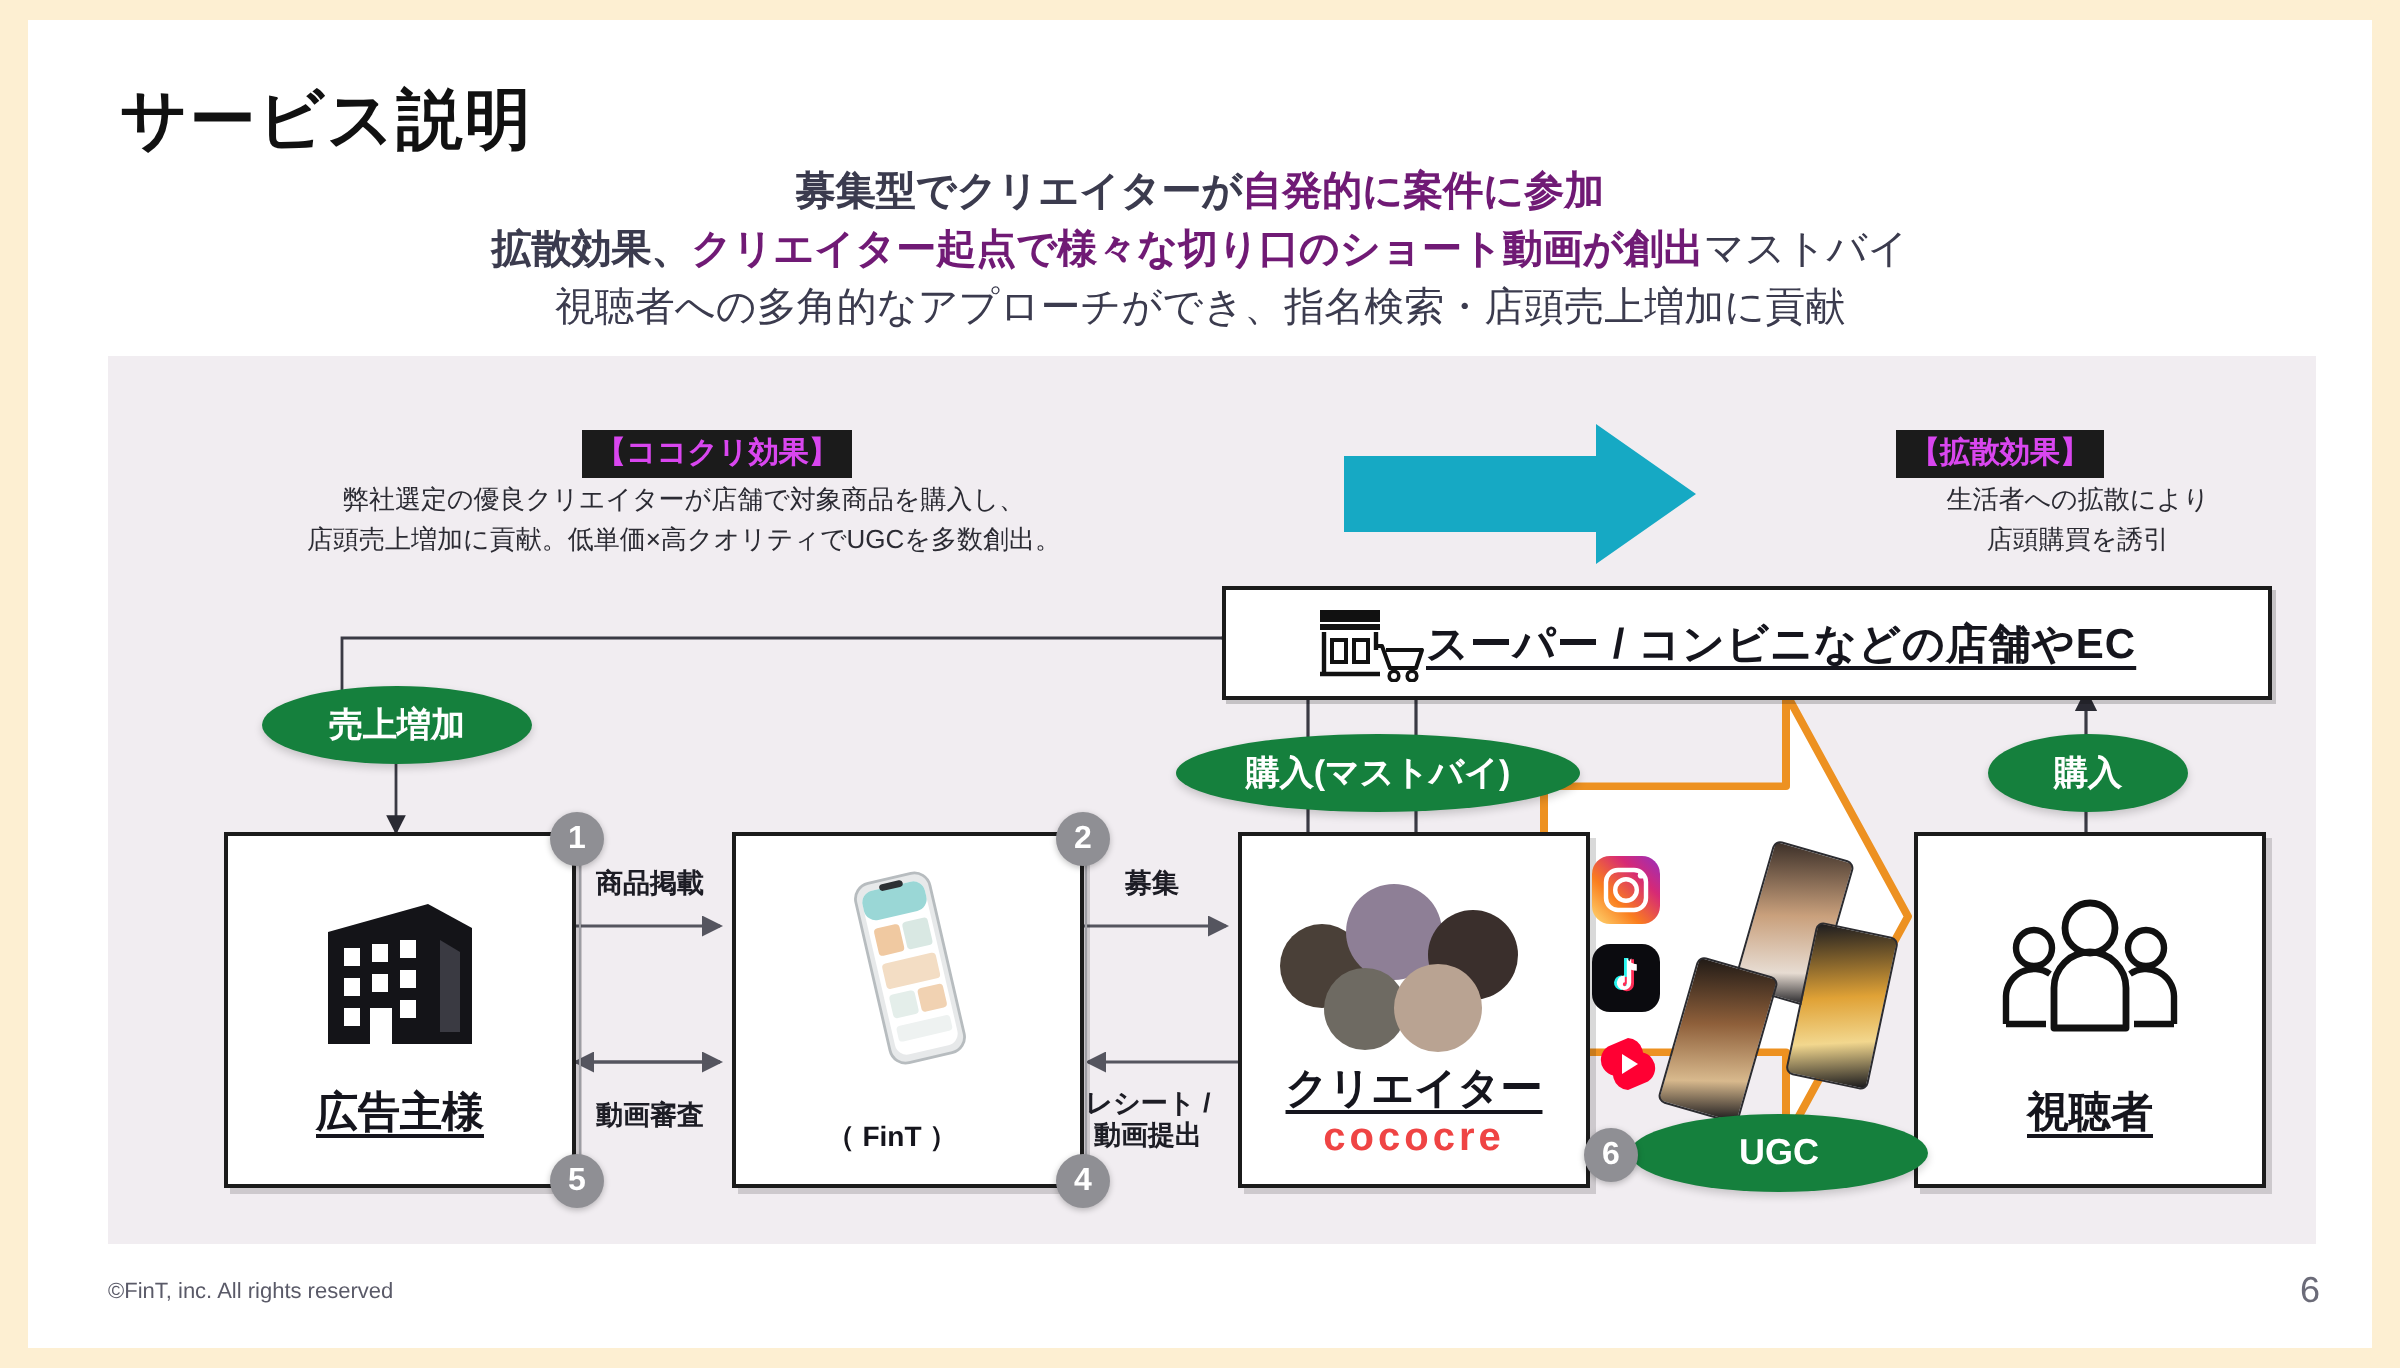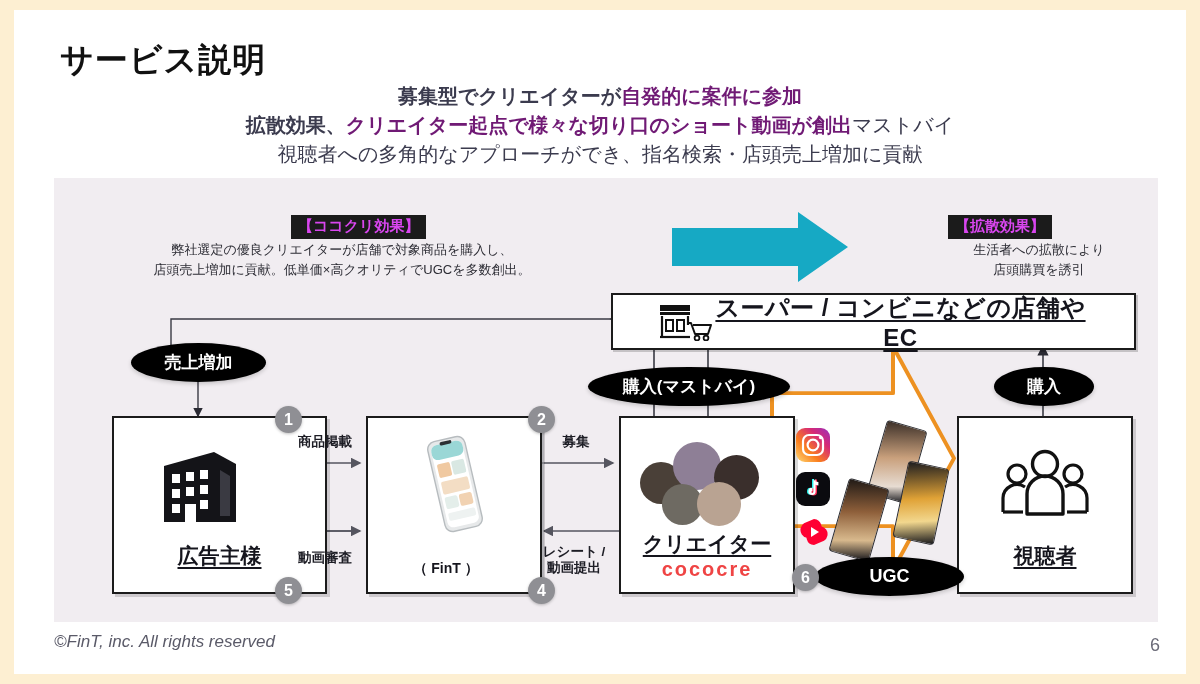--- a/index.html
+++ b/index.html
@@ -54,46 +54,46 @@
   .teal-arrow{position:absolute;left:616px;top:30px;width:180px;height:78px;}
   
   .storebar{
     position:absolute;left:557px;top:115px;width:521px;height:53px;
     background:#fff;border:2.5px solid #1b1b1b;
     box-shadow:2px 2px 0 rgba(0,0,0,.18);
     display:flex;align-items:center;
   }
   .storebar .sicon{margin-left:44px;width:56px;height:38px;flex:none;}
   .storebar .slabel{
-    flex:1;text-align:center;margin-right:46px;
-    font-size:24px;font-weight:bold;color:#15151d;
+    flex:1;margin-right:46px;
+    font-size:21px;font-weight:bold;color:#15151d;
     text-decoration:underline;text-underline-offset:4px;
     letter-spacing:.5px;
   }
   
   .node{
     position:absolute;background:#fff;border:2.5px solid #1b1b1b;
     box-shadow:3px 3px 0 rgba(0,0,0,.15);
   }
   .node .nlabel{
     position:absolute;left:0;right:0;text-align:center;
     font-size:21px;font-weight:bold;color:#15151d;
     text-decoration:underline;text-underline-offset:4px;
   }
   .node .nsub{
     position:absolute;left:0;right:16px;text-align:center;
     font-size:14px;font-weight:bold;color:#15151d;
   }
-  #node-adv   {left:58px; top:238px;width:172px;height:174px;padding-left:39px;}
+  #node-adv   {left:58px; top:238px;width:172px;height:174px;}
   #node-koko  {left:312px;top:238px;width:172px;height:174px;}
   #node-crea  {left:565px;top:238px;width:172px;height:174px;}
   #node-view  {left:903px;top:238px;width:172px;height:174px;}
   
   .pill{
-    position:absolute;background:#000000;border-radius:50%;
+    position:absolute;background:#15803d;border-radius:50%;
     color:#fff;font-weight:bold;display:flex;
     align-items:center;justify-content:center;
     box-shadow:0 2px 4px rgba(0,0,0,.18);white-space:nowrap;
   }
   #pill-uriage {left:77px; top:165px;width:135px;height:39px;font-size:17px;}
   #pill-mustbuy{left:534px;top:189px;width:202px;height:39px;font-size:17px;}
   #pill-kounyu {left:940px;top:189px;width:100px;height:39px;font-size:17px;}
   #pill-ugc    {left:761px;top:379px;width:149px;height:39px;font-size:18px;z-index:9;}
   
   .numbadge{
@@ -114,21 +114,21 @@
   }
   #lab-keisai{left:222px;top:256px;width:98px;}
   #lab-shinsa{left:222px;top:372px;width:98px;}
   #lab-boshu {left:478px;top:256px;width:88px;}
   #lab-receipt{left:468px;top:366px;width:104px;}
   
   .wires{position:absolute;left:0;top:0;width:1104px;height:444px;}
   
   .footer{
     position:absolute;left:40px;bottom:22px;
-    font-size:17px;color:#5a5a68;font-style:italic;
+    font-size:11px;color:#5a5a68;
   }
   .pagenum{
     position:absolute;right:26px;bottom:18px;
     font-size:18px;color:#6b6b78;
   }
   
   .avatars{position:absolute;left:0;right:0;top:16px;height:92px;}
   .av{position:absolute;border-radius:50%;background:#5d5248;}
   .cococre{
     position:absolute;left:0;right:0;text-align:center;

